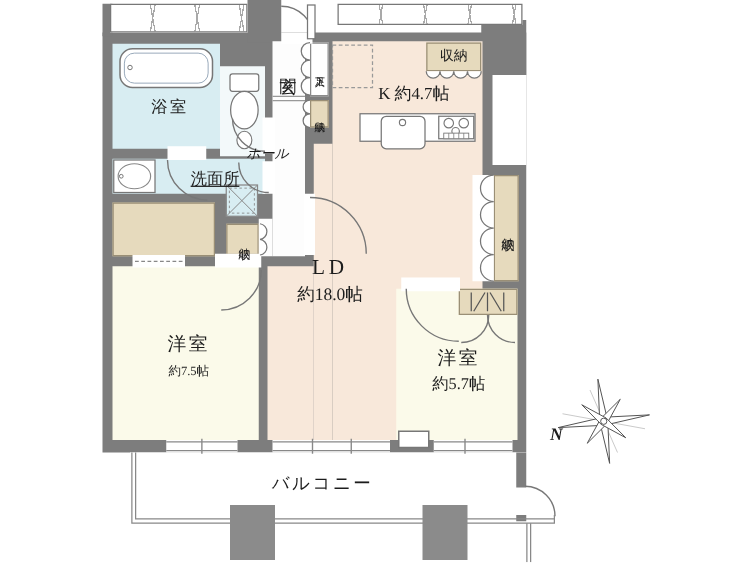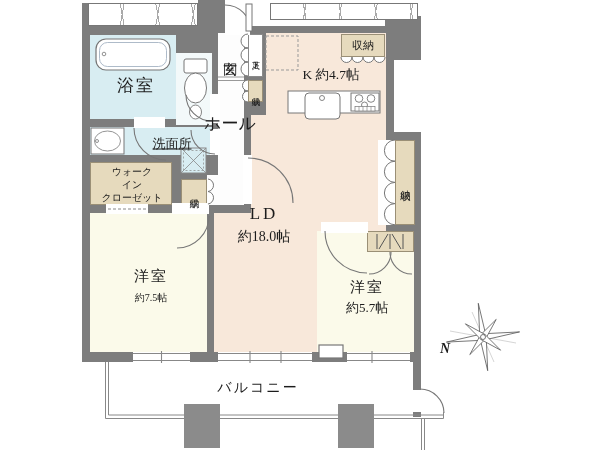--- a/index.html
+++ b/index.html
@@ -190,28 +190,23 @@
       <path d="M465.4 323.8 L484.9 334.4 L481.1 339.6 Z"></path>
       <path d="M500.6 350.2 L481.1 339.6 L484.9 334.4 Z"></path>
       <circle cx="483" cy="337" r="2.5"></circle>
     </g>
   </svg>
 
   <div class="lbl-layer">
     <div class="lbl v" style="left:230px;top:52px;font-size:13.5px;">玄関</div>
     <div class="lbl v" style="left:255.5px;top:55px;font-size:8px;letter-spacing:0;">下足入</div>
     <div class="lbl v" style="left:255.5px;top:91px;font-size:8.5px;letter-spacing:0;">収納</div>
-    <div class="lbl" style="left:136px;top:86px;font-size:17px;letter-spacing:2px;">浴室</div>
+    <div class="lbl" style="left:136px;top:86px;font-size:13px;letter-spacing:2px;">浴室</div>
     <div class="lbl" style="left:172px;top:144px;font-size:13px;text-decoration:underline;">洗面所</div>
-    <div class="lbl" style="left:230px;top:124px;font-size:17px;">ホール</div>
-    <div class="lbl" style="left:132px;top:184px;font-size:10px;line-height:1.3;">
-      <div>ウォーク</div>
-      <div>イン</div>
-      <div>クローゼット</div>
-    </div>
+    <div class="lbl" style="left:214px;top:124px;font-size:11px;font-style:italic;">ホール</div>
     <div class="lbl v" style="left:194px;top:191px;font-size:9.5px;letter-spacing:0;">収納</div>
     <div class="lbl" style="left:331px;top:75px;font-size:13.5px;">K 約4.7帖</div>
     <div class="lbl" style="left:363px;top:45px;font-size:11px;font-family:Liberation Serif, serif;">収納</div>
     <div class="lbl" style="left:264px;top:214px;font-size:17px;letter-spacing:3px;">LD</div>
     <div class="lbl" style="left:264px;top:237px;font-size:14px;text-align:center;">約18.0帖</div>
     <div class="lbl v" style="left:405px;top:182px;font-size:10.5px;letter-spacing:0;">収納</div>
     <div class="lbl" style="left:151px;top:277px;font-size:15px;letter-spacing:2px;">洋室</div>
     <div class="lbl" style="left:151px;top:298px;font-size:10px;">約7.5帖</div>
     <div class="lbl" style="left:367px;top:288px;font-size:15px;letter-spacing:2px;">洋室</div>
     <div class="lbl" style="left:367px;top:308px;font-size:13px;text-align:center;">約5.7帖</div>

